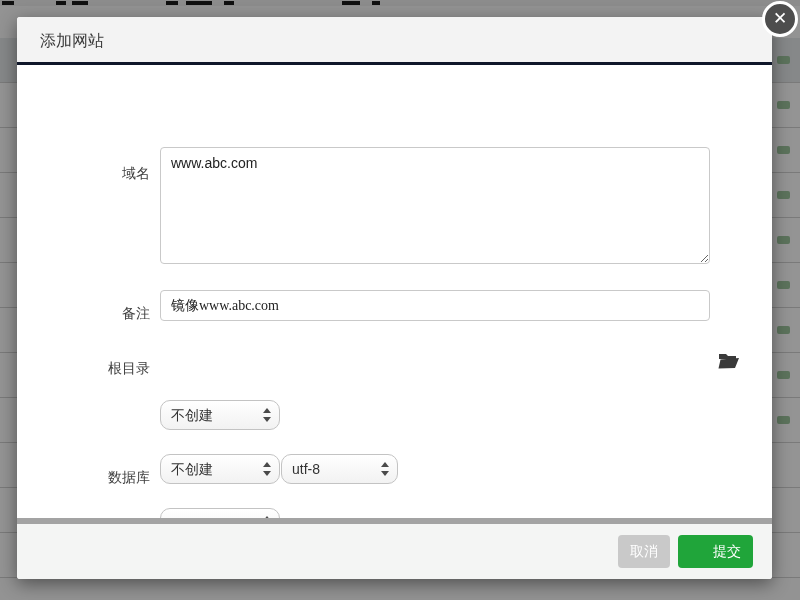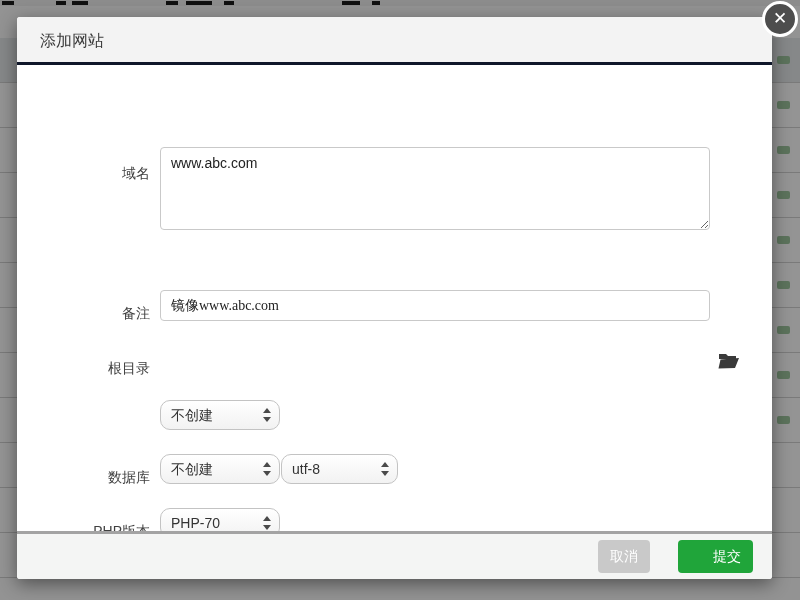--- a/index.html
+++ b/index.html
@@ -25,40 +25,40 @@
   .modal-body { position:absolute; left:0; top:49px; right:0; bottom:57px; background:#fff; }
 
   .close-btn { position:absolute; left:745px; top:-16px; width:36px; height:36px; border-radius:50%;
                background:#4d4d4d; border:3px solid #ffffff; color:#fff; font-size:17px; font-weight:bold;
                line-height:30px; text-align:center; cursor:pointer; z-index:5; }
 
   .form-label { position:absolute; left:18px; width:115px; text-align:right;
                 font-size:14px; color:#404040;margin-top:8px; }
   .txt { border:1px solid #c9c9c9; border-radius:4px; font-size:14px; color:#222;
          font-family:"Liberation Sans","DejaVu Sans",sans-serif; outline:none; }
-  textarea.txt { position:absolute; left:143px; top:81px; width:550px; height:83px;
+  textarea.txt { position:absolute; left:143px; top:81px; width:550px; height:117px;
                  padding:7px 10px; resize:both; }
   input.txt { position:absolute; left:143px; width:550px; height:31px; padding:0 10px; }
 
   .select-wrap { position:absolute; width:120px; height:30px; }
   .select-wrap select { width:100%; height:100%; -webkit-appearance:none; appearance:none;
         border:1px solid #c3c3c3; border-radius:10px; background:linear-gradient(#ffffff,#f2f2f2);
         font-size:14px; color:#333; padding:0 24px 0 10px;
         font-family:"Liberation Sans","DejaVu Sans",sans-serif; outline:none; }
   .select-wrap::before, .select-wrap::after { content:""; position:absolute; right:9px;
         width:0; height:0; border-left:4px solid transparent; border-right:4px solid transparent;
         pointer-events:none; }
   .select-wrap::before { top:8px; border-bottom:5px solid #4a4a4a; }
   .select-wrap::after { bottom:8px; border-top:5px solid #4a4a4a; }
 
   .folder-btn { position:absolute; left:701px; top:286px; width:22px; height:18px; cursor:pointer; }
 
-  .modal-footer { position:absolute; left:0; bottom:0; width:100%; height:48px;
-                  background:#f4f5f4; border-top:3px solid #a3a3a3; border-radius:0 0 3px 3px;
-                  display:flex; align-items:center; justify-content:flex-end; gap:28px; padding-right:19px; }
+  .modal-footer { position:absolute; left:0; bottom:0; width:100%; height:61px;
+                  background:#f4f5f4; border-top:6px solid #a3a3a3; border-radius:0 0 3px 3px;
+                  display:flex; align-items:center; justify-content:flex-end; gap:8px; padding-right:19px; }
   .btn { height:33px; min-width:49px; padding:0 12px; border:none; border-radius:4px;
          font-size:14px; color:#ffffff; cursor:pointer;
          font-family:"Liberation Sans","DejaVu Sans",sans-serif; }
   .btn-cancel { background:#c9c9c9; }
   .btn-submit { background:#20a53a;padding-left:35px; }
 </style>
 </head>
 <body>
 
 <div class="bg-page">

